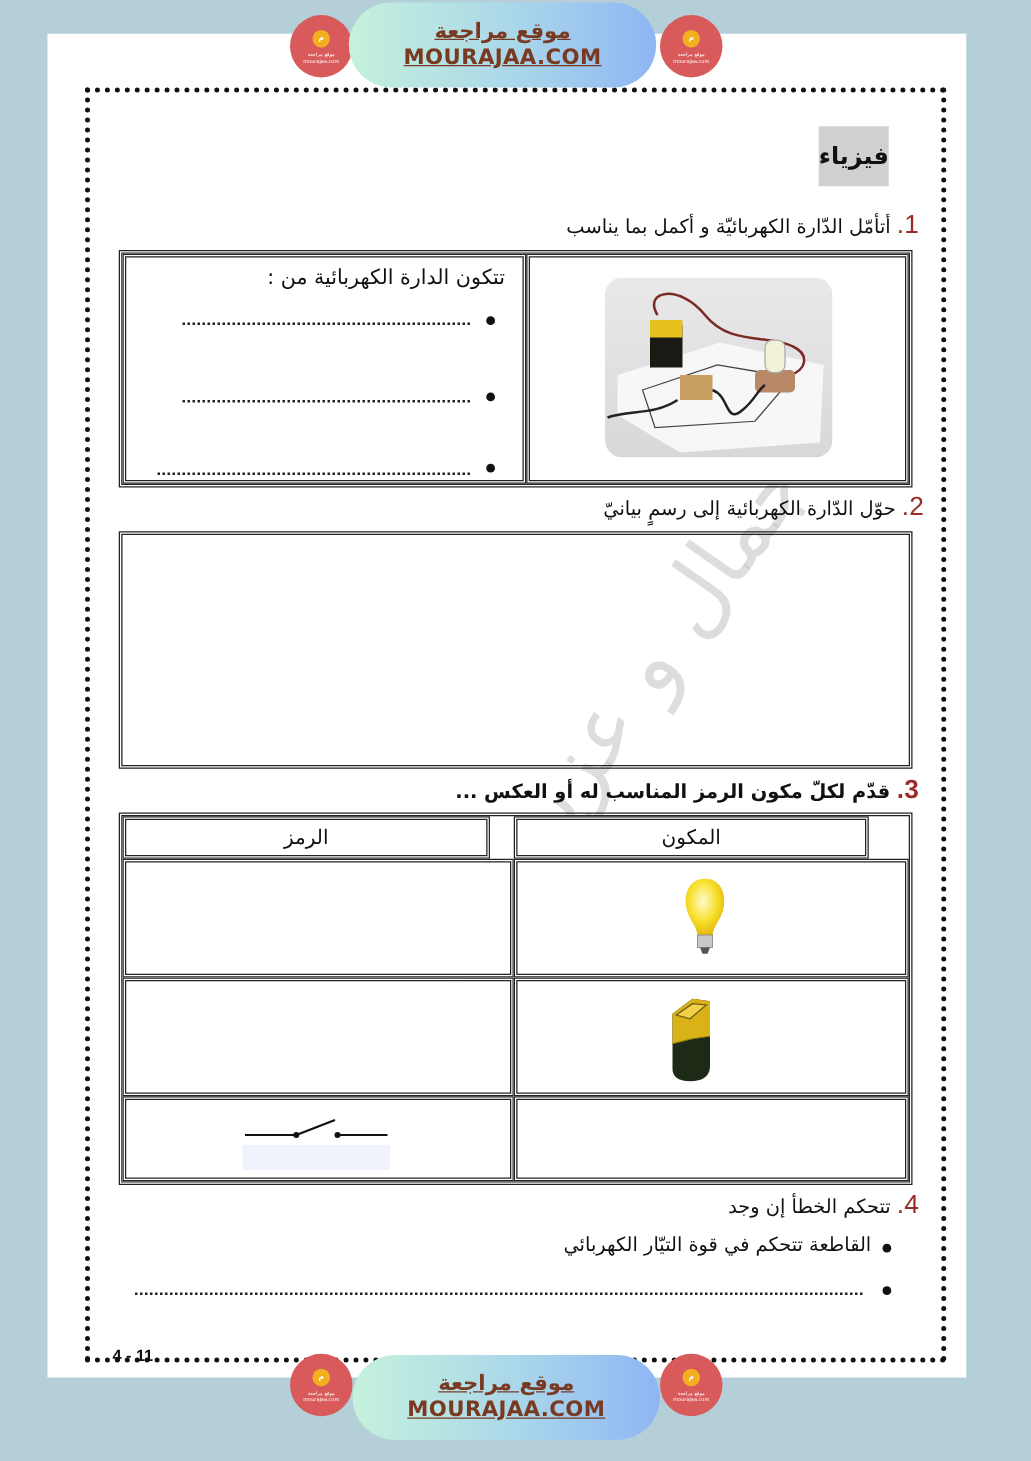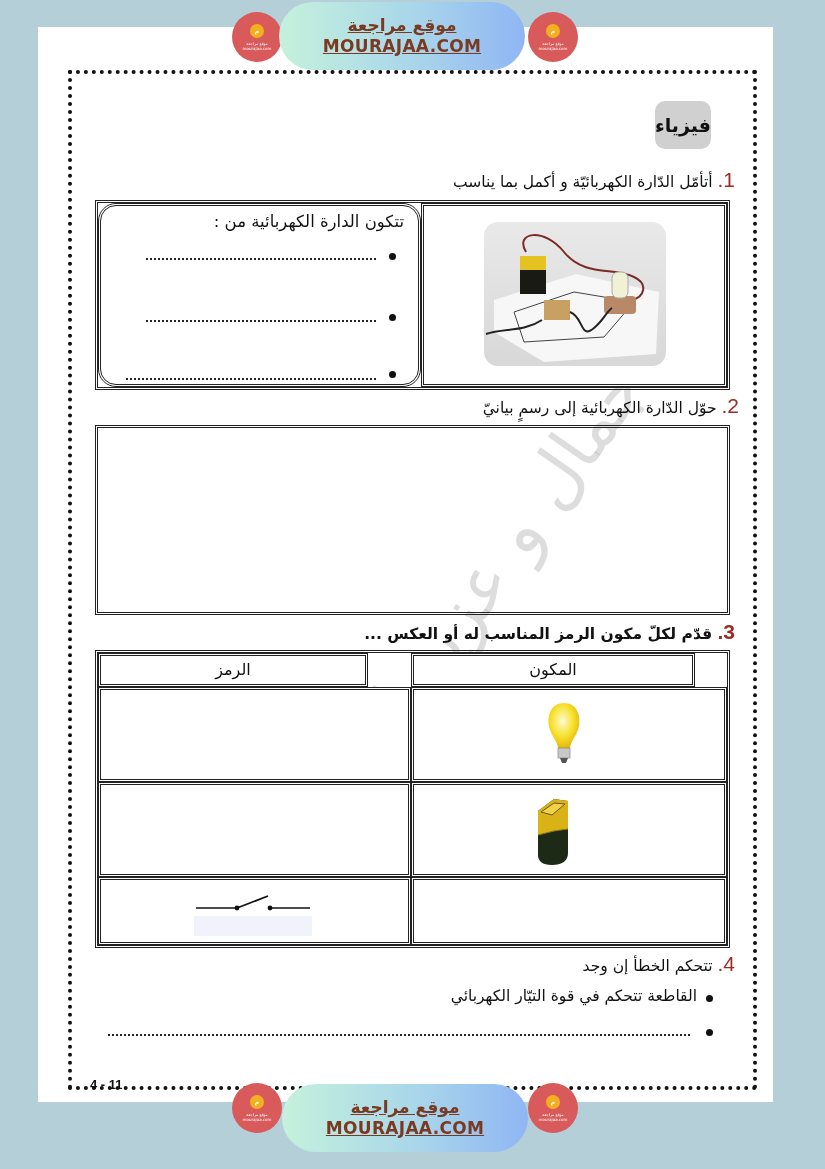--- a/index.html
+++ b/index.html
@@ -43,21 +43,21 @@
     display: flex; align-items: center; justify-content: center;
     font-size: 6px; color: #fff; font-weight: bold;
   }
   .badge .tiny {
     font-size: 4px; color: #fff; margin-top: 3px; line-height: 5px; text-align: center;
   }
   
   .subject {
     position: absolute; left: 655px; top: 101px; width: 56px; height: 48px;
     background: #d0d0d0; display: flex; align-items: center; justify-content: center;
-    font-weight: bold; font-size: 19px; direction: rtl; border-radius: 10px;
+    font-weight: bold; font-size: 19px; direction: rtl;
   }
   .q-title {
     position: absolute; direction: rtl; font-size: 15.5px; white-space: nowrap;
     font-family: "DejaVu Sans", sans-serif;
   }
   .q-num { color: #9b2b26; font-family: "Liberation Sans", sans-serif; font-size: 21px; }
   .dbl-box {
     position: absolute; border: 3px double #222;
   }
   .cell {
@@ -104,21 +104,21 @@
 
 <div class="watermark" style="left:190px; top:560px;">جمال و عزيز التميز</div>
 
 <div class="subject">فيزياء</div>
 
 <div class="q-title" style="right:90px; top:168px;">
   <span class="q-num">1.</span>
   <span>أتأمّل الدّارة الكهربائيّة و أكمل بما يناسب</span>
 </div>
 <div class="dbl-box" style="left:95px; top:200px; width:635px; height:190px;"></div>
-<div class="cell" style="left:98px; top:203px; width:323px; height:184px;border-radius:18px;">
+<div class="cell" style="left:98px; top:203px; width:323px; height:184px;">
   <div class="cell-label" style="right:14px; top:6px; font-size:16.5px;">تتكون الدارة الكهربائية من :</div>
   <div class="bullet" style="left:288px; top:47px;"></div>
   <div class="dots" style="left:45px; top:52px; width:230px;"></div>
   <div class="bullet" style="left:288px; top:108px;"></div>
   <div class="dots" style="left:45px; top:114px; width:230px;"></div>
   <div class="bullet" style="left:288px; top:165px;"></div>
   <div class="dots" style="left:25px; top:172px; width:250px;"></div>
 </div>
 <div class="cell" style="left:421px; top:203px; width:306px; height:184px;">
   <svg style="position:absolute; left:60px; top:16px;" width="182" height="144" viewBox="0 0 182 144">
@@ -147,21 +147,21 @@
   <span>حوّل الدّارة الكهربائية إلى رسمٍ بيانيّ</span>
 </div>
 <div class="dbl-box" style="left:95px; top:425px; width:635px; height:190px;"></div>
 
 <div class="q-title" style="right:90px; top:620px;font-weight:bold;">
   <span class="q-num">3.</span>
   <span>قدّم لكلّ مكون الرمز المناسب له أو العكس ...</span>
 </div>
 <div class="dbl-box" style="left:95px; top:650px; width:635px; height:298px;"></div>
 
-<div class="cell" style="left:98px; top:653px; width:270px; height:34px;">
+<div class="cell" style="left:98px; top:653px; width:294px; height:34px;">
   <div class="cell-label" style="left:0; right:0; text-align:center; top:4px;">الرمز</div>
 </div>
 <div class="cell" style="left:411px; top:653px; width:284px; height:34px;">
   <div class="cell-label" style="left:0; right:0; text-align:center; top:4px;">المكون</div>
 </div>
 
 <div class="cell" style="left:98px; top:687px; width:313px; height:95px;"></div>
 <div class="cell" style="left:411px; top:687px; width:316px; height:95px;">
   <svg style="position:absolute; left:130px; top:10px;" width="40" height="68" viewBox="0 0 40 68">
     <defs>

